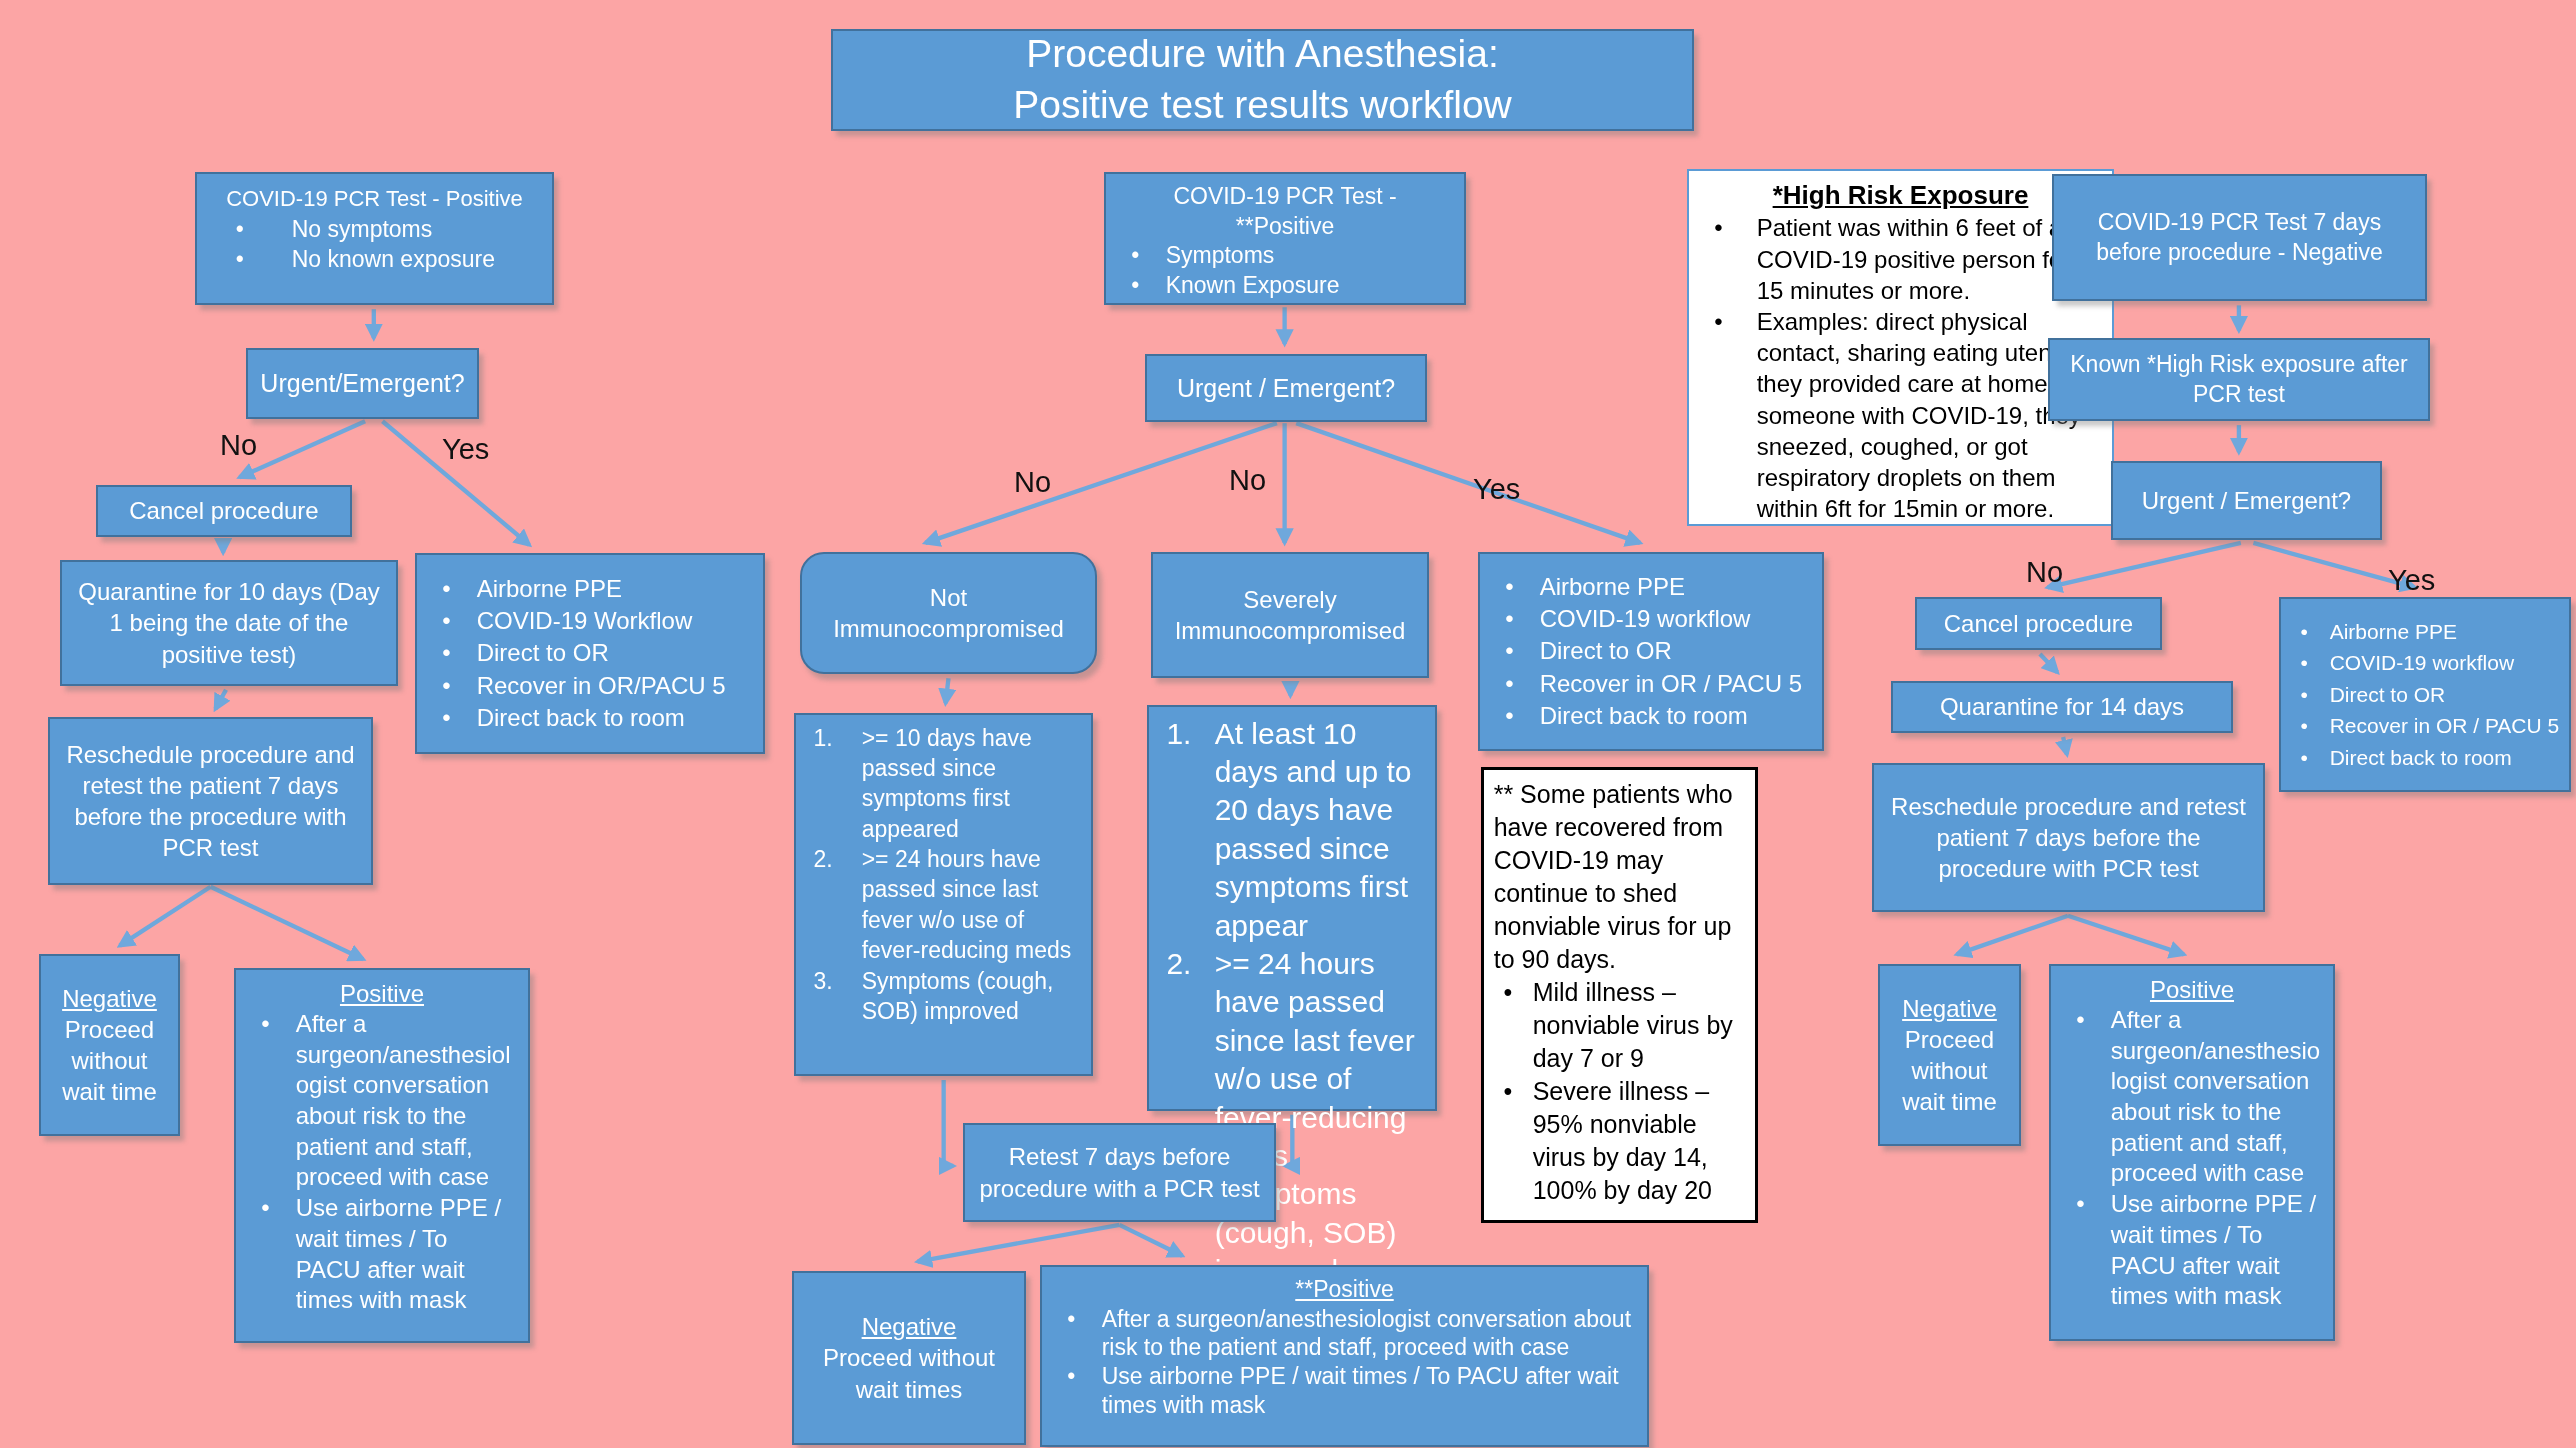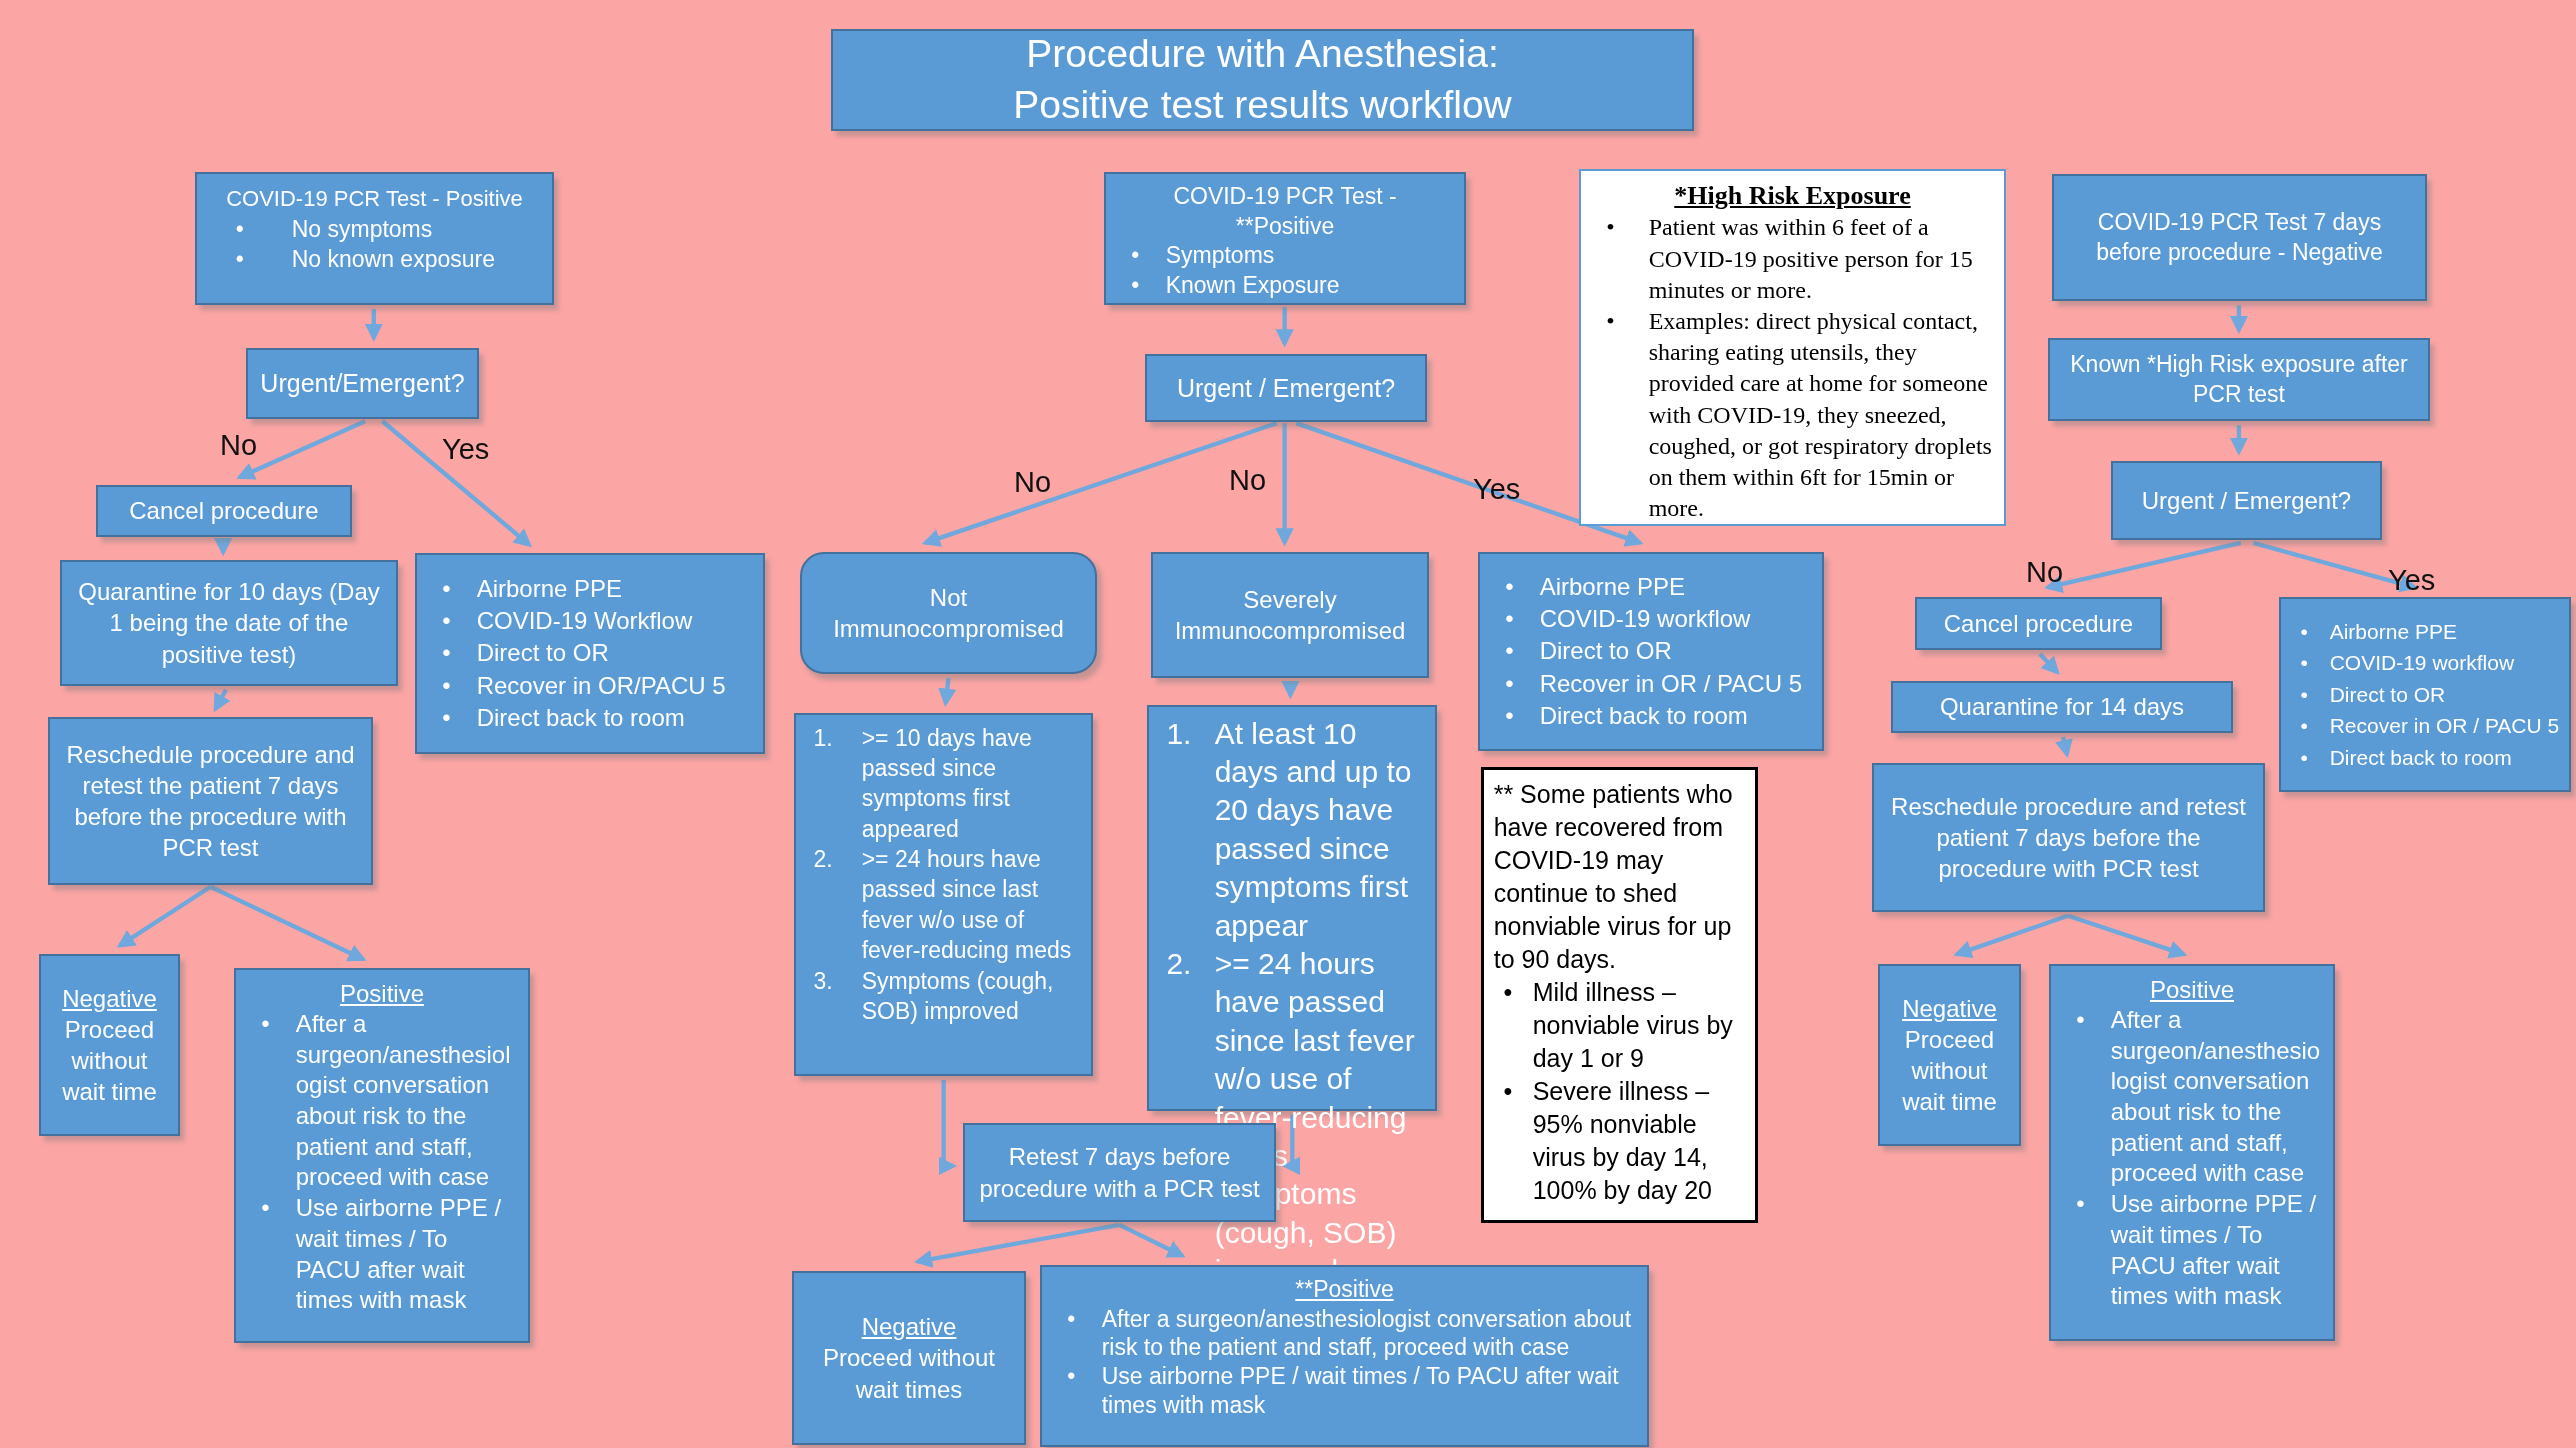--- a/index.html
+++ b/index.html
@@ -215,32 +215,32 @@
   </div>
 
   <div class="box pad8" style="left:1040px; top:1265px; width:609px; height:182px;">
     <div class="hd-center und fs24">**Positive</div>
     <ul class="blist fs24 lh125" style="padding-left:0;">
       <li>After a surgeon/anesthesiologist conversation about risk to the patient and staff, proceed with case</li>
       <li>Use airborne PPE / wait times / To PACU after wait times with mask</li>
     </ul>
   </div>
 
-  <div class="note note-blue pad8" style="left:1579px; top:169px; width:427px; height:357px;font-family:Liberation Serif, serif;">
+  <div class="note note-blue pad8" style="left:1687px; top:169px; width:427px; height:357px;">
     <div class="hd-center bold und" style="font-size:26px; line-height:1.3;">*High Risk Exposure</div>
     <ul class="blist fs25" style="line-height:1.3;">
       <li style="padding-left:58px;">Patient was within 6 feet of a COVID-19 positive person for 15 minutes or more.</li>
       <li style="padding-left:58px;">Examples:  direct physical contact, sharing eating utensils, they provided care at home for someone with COVID-19, they sneezed, coughed, or got respiratory droplets on them within 6ft for 15min or more.</li>
     </ul>
   </div>
 
   <div class="note note-black pad8" style="left:1481px; top:767px; width:277px; height:456px;">
     <div class="fs26" style="line-height:1.32;">** Some patients who have recovered from COVID-19 may continue to shed nonviable virus for up to 90 days.</div>
     <ul class="blist blist-tight fs26" style="line-height:1.32;">
-      <li>Mild illness – nonviable virus by day 1 or 9</li>
+      <li>Mild illness – nonviable virus by day 7 or 9</li>
       <li>Severe illness – 95% nonviable virus by day 14, 100% by day 20</li>
     </ul>
   </div>
 
   <div class="box flex-center fs24 pad8" style="left:2052px; top:174px; width:375px; height:127px;">
     <div>COVID-19 PCR Test 7 days before procedure - Negative</div>
   </div>
 
   <div class="box flex-center fs24 pad8" style="left:2048px; top:338px; width:382px; height:83px;">
     <div>Known *High Risk exposure after PCR test</div>

